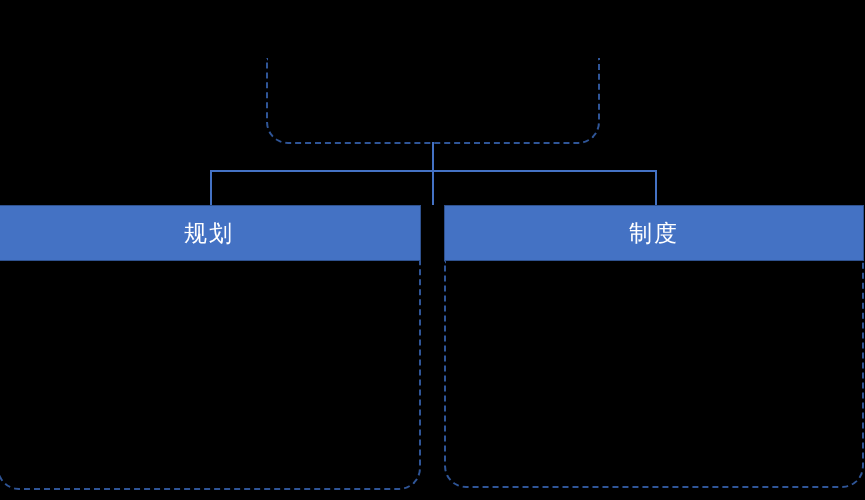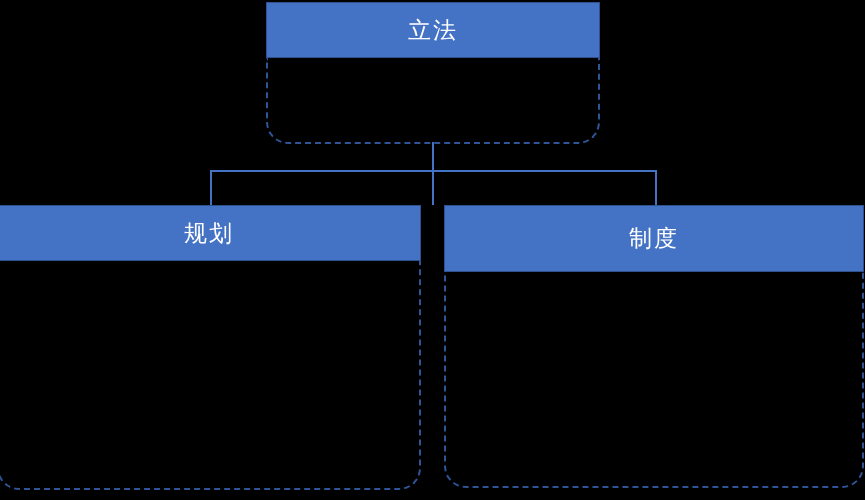--- a/index.html
+++ b/index.html
@@ -85,21 +85,21 @@
   }
 
   
   #node-right {
     left: 444px;
     top: 205px;
     width: 420px;
     height: 283px;
   }
   #node-right .node-header {
-    height: 67px;
+    height: 56px;
     font-size: 23px;
   }
   #node-right .node-body {
     top: 56px;
     height: 227px;
   }
 
   
   .conn {
     position: absolute;
@@ -139,23 +139,20 @@
 <body>
 
 <div id="canvas">
 
   <div class="conn" id="conn-stem"></div>
   <div class="conn" id="conn-bus"></div>
   <div class="conn" id="conn-drop-left"></div>
   <div class="conn" id="conn-drop-right"></div>
 
   <div class="node" id="node-root">
-    <div class="node-header">
-      <span>立法</span>
-    </div>
     <div class="node-body"></div>
   </div>
 
   <div class="node" id="node-left">
     <div class="node-header">
       <span>规划</span>
     </div>
     <div class="node-body"></div>
   </div>
 

